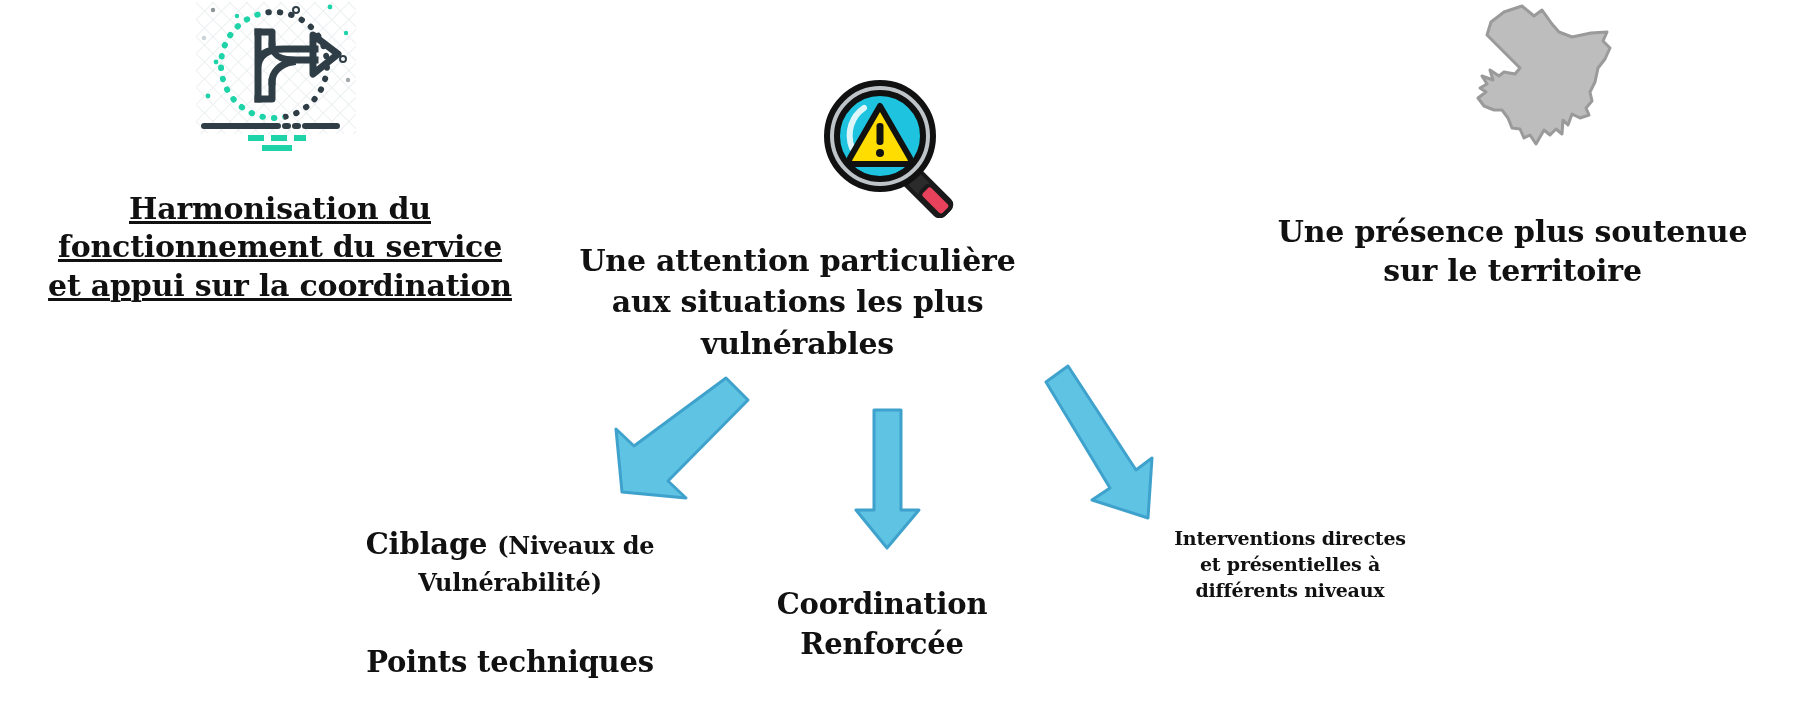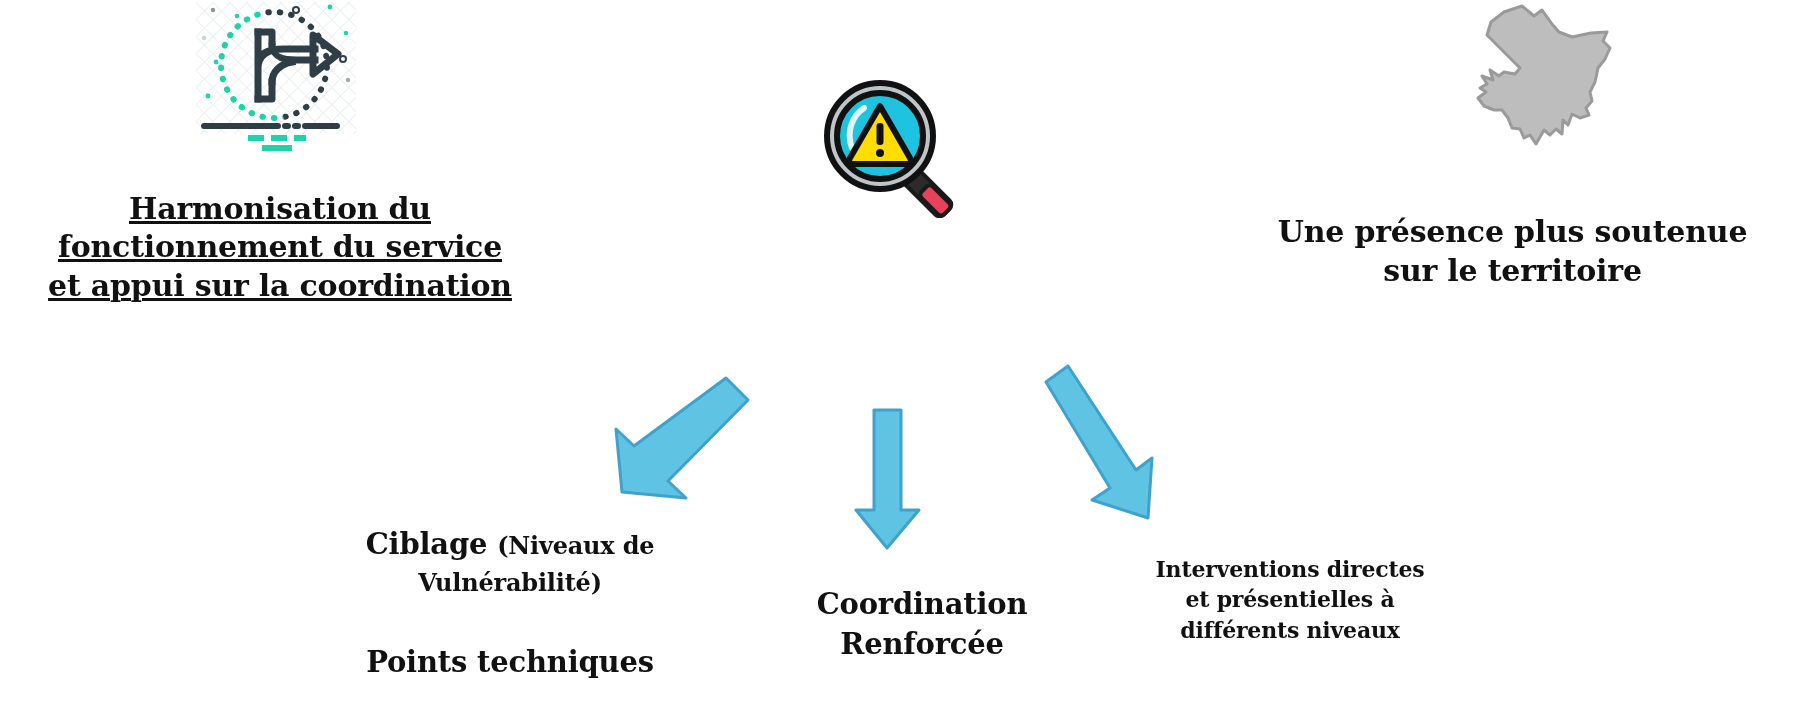--- a/index.html
+++ b/index.html
@@ -108,31 +108,31 @@
     width: 420px;
     font-size: 29px;
   }
   #txt-points {
     left: 300px;
     top: 645px;
     width: 420px;
     font-size: 29px;
   }
   #txt-coordination {
-    left: 772px;
+    left: 732px;
     top: 584px;
     width: 300px;
     font-size: 29px;
     line-height: 1.38;
   }
   #txt-interventions {
     left: 1080px;
-    top: 554px;
-    width: 420px;
-    font-size: 22px;
+    top: 525px;
+    width: 420px;
+    font-size: 19px;
     line-height: 1.38;
   }
 </style>
 </head>
 <body>
 
 <div class="stage">
 
   <div id="icon-merge">
     <svg viewBox="0 0 160 155" width="160" height="155" xmlns="http://www.w3.org/2000/svg">
@@ -193,20 +193,23 @@
       <circle cx="58" cy="56" r="43" fill="#1EC4DF" stroke="#111111" stroke-width="6"></circle>
 
       <path d="M30 68 C24 52 30 36 42 28" fill="none" stroke="#FFFFFF" stroke-width="6" stroke-linecap="round" opacity=".85"></path>
 
       <path d="M58 26 L88 78 Q91 84 84 84 L32 84 Q25 84 28 78 Z" fill="#FFDD00" stroke="#111111" stroke-width="6" stroke-linejoin="round"></path>
       <rect x="54.5" y="43" width="7" height="22" rx="3.2" fill="#111111"></rect>
       <circle cx="58" cy="73" r="4" fill="#111111"></circle>
     </svg>
   </div>
 
+  <div class="txt" id="txt-attention">Une attention particulière
+aux situations les plus
+vulnérables</div>
 
   <div id="icon-map">
     <svg viewBox="0 0 160 165" width="160" height="165" xmlns="http://www.w3.org/2000/svg">
       <path d="M62 4 L74 14 L82 8 L92 22 L99 30 L112 35 L131 31 L147 30 L143 39
                L150 46 L145 57 L138 66 L135 80 L130 90 L132 99 L126 106
                L129 113 L120 116 L112 112 L108 123 L103 118 L102 132
                L96 127 L90 133 L84 128 L76 142 L70 133 L64 136 L60 127
                L52 126 L48 116 L42 108 L34 108 L24 104 L18 96 L26 90
                L20 86 L27 82 L22 74 L33 78 L30 68 L39 74 L44 70 L55 72
                L60 66 L50 56 L38 44 L27 33 L31 20 L44 10 Z" fill="#BDBDBD" stroke="#9A9A9A" stroke-width="3" stroke-linejoin="round"></path>

